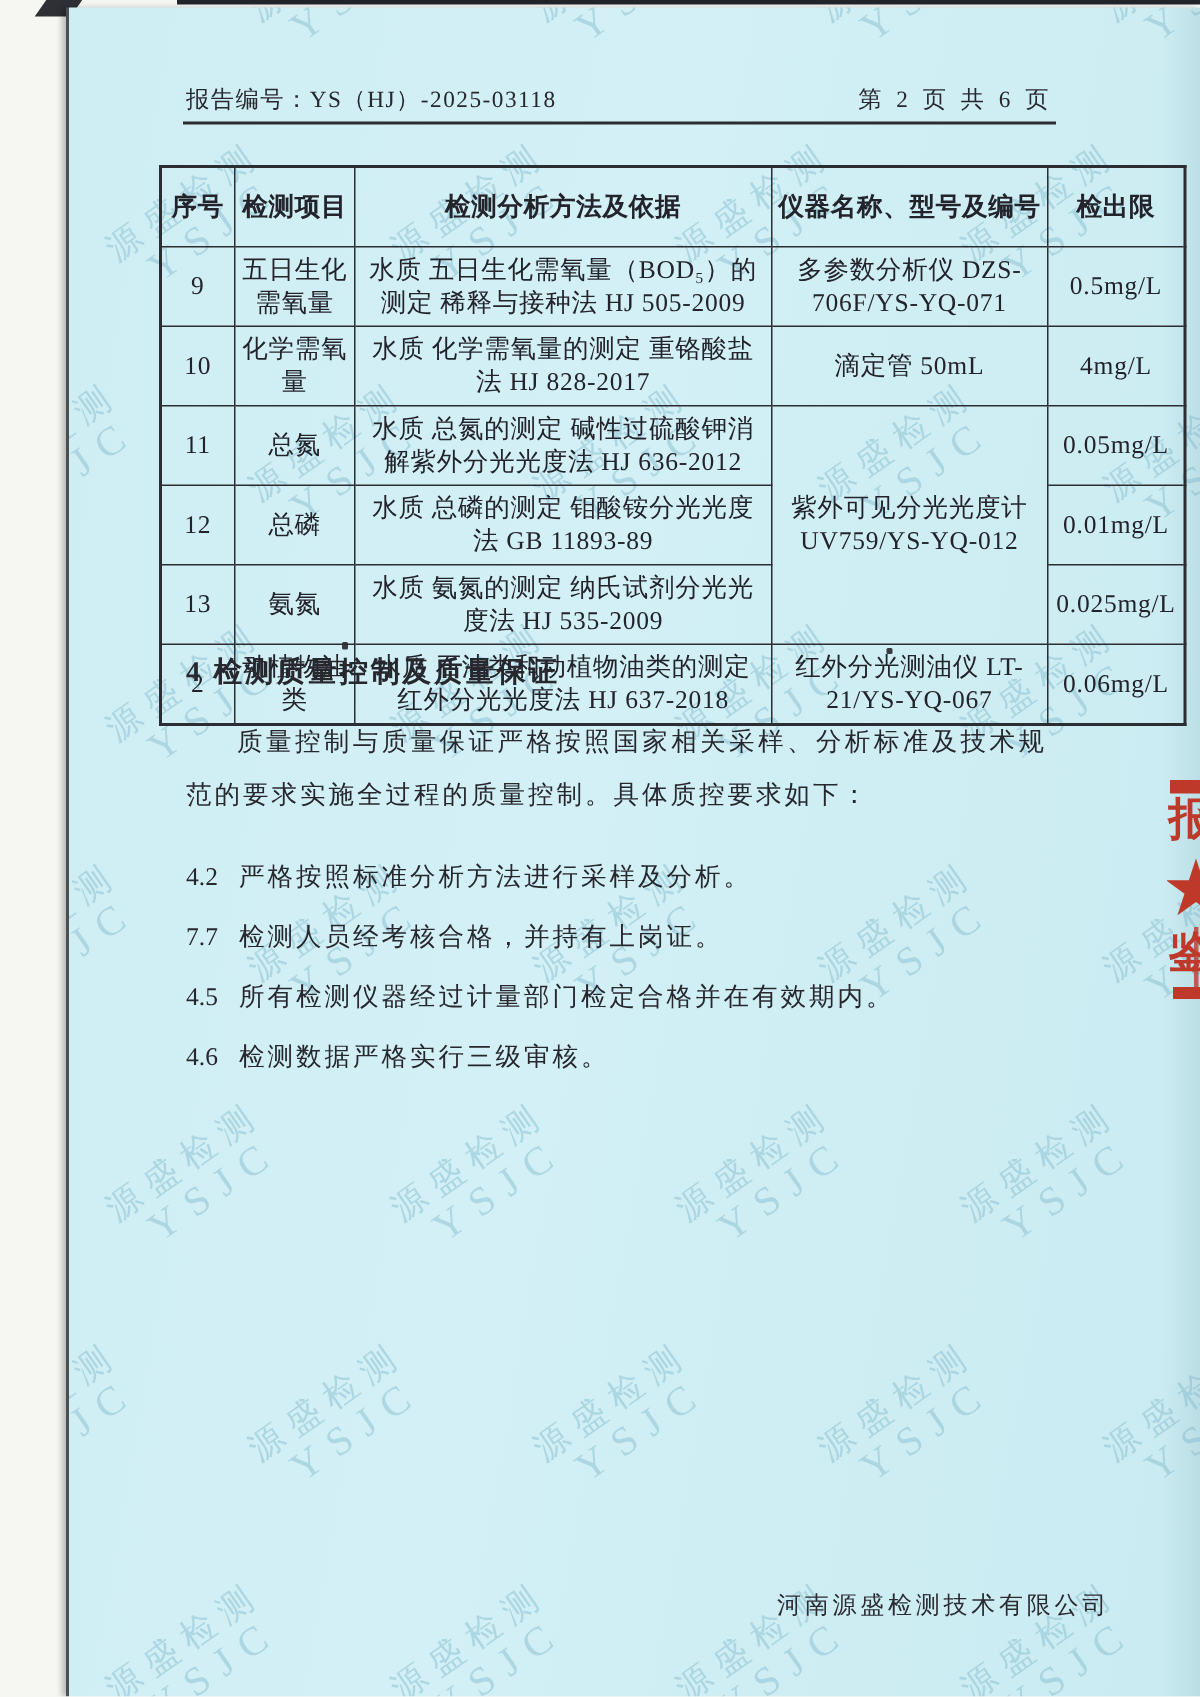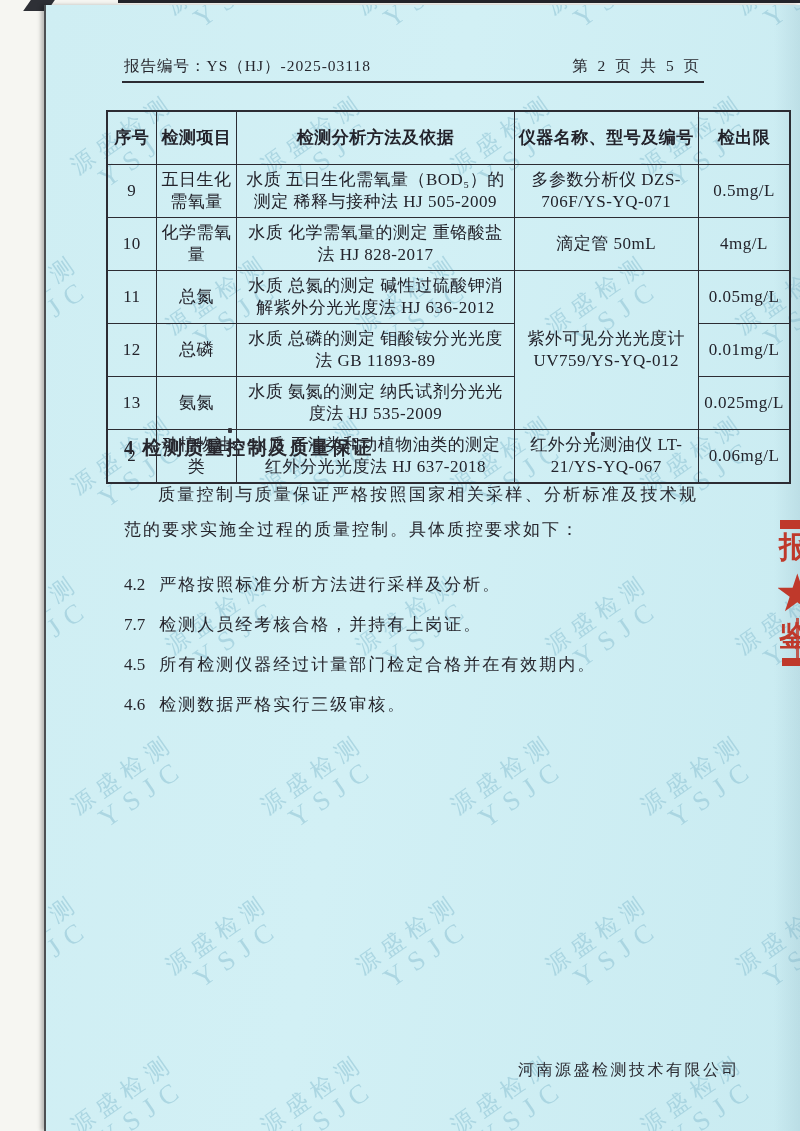--- a/index.html
+++ b/index.html
@@ -221,21 +221,21 @@
             <div class="en">YSJC</div>
           </div>
           <div class="wm" style="left: 595px; top: 1075px;">
             <div class="cn">源盛检测</div>
             <div class="en">YSJC</div>
           </div>
         </div>
       <div class="edge-shade"></div>
 
       <div class="hdr-no">报告编号：YS（HJ）-2025-03118</div>
-      <div class="hdr-page">第 2 页 共 5 页</div>
+      <div class="hdr-page">第 2 页 共 6 页</div>
       <div class="hdr-rule"></div>
 
       <div class="speck" style="left:182px;top:423px;width:4px;height:5px;"></div>
       <div class="speck" style="left:545px;top:427px;width:4px;height:4px;"></div>
 
       <table class="mtab">
         <colgroup>
           <col class="col-no">
             <col class="col-item">
             <col class="col-method">

